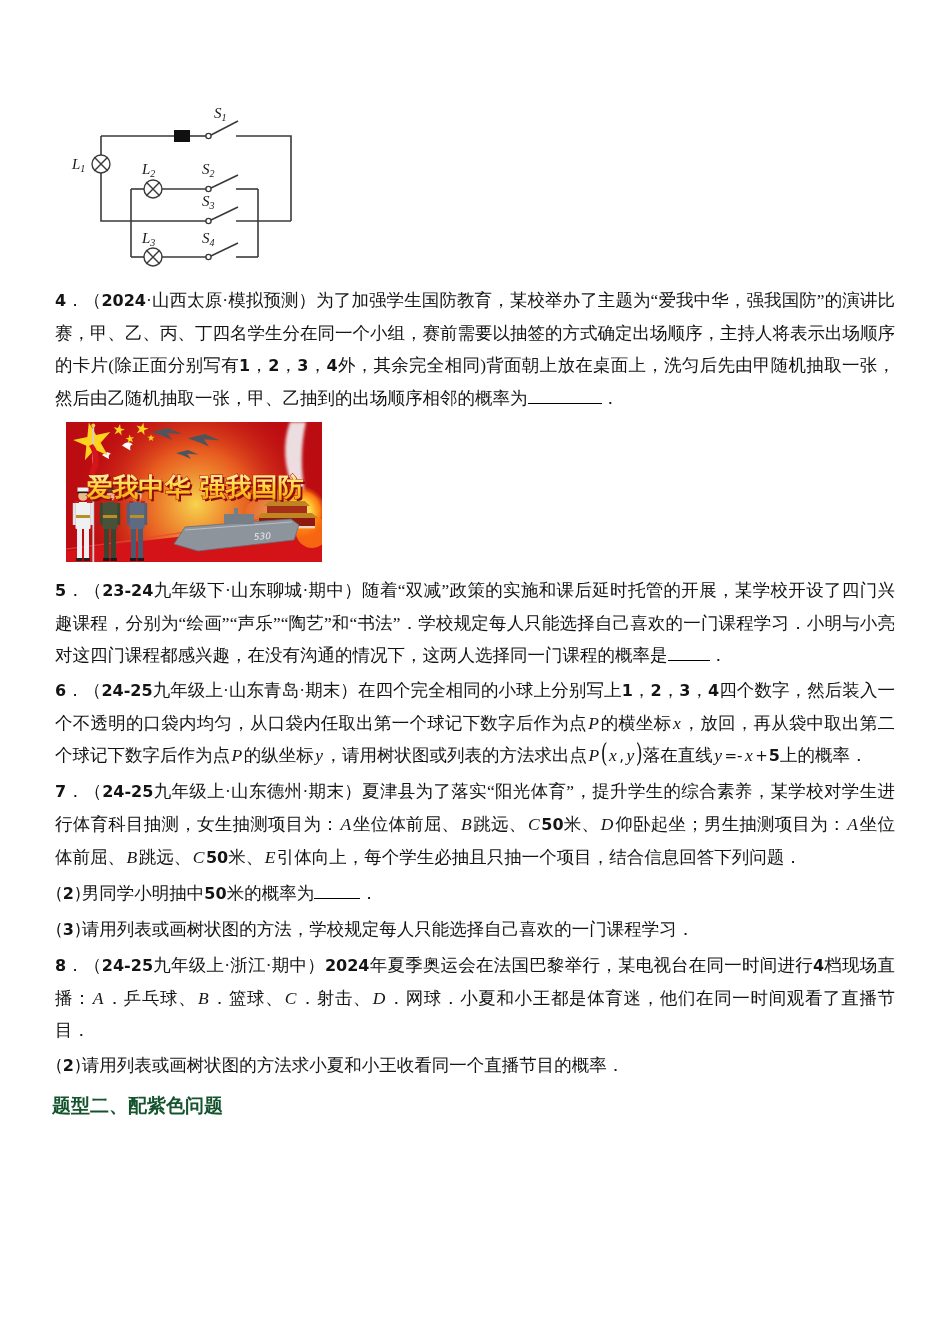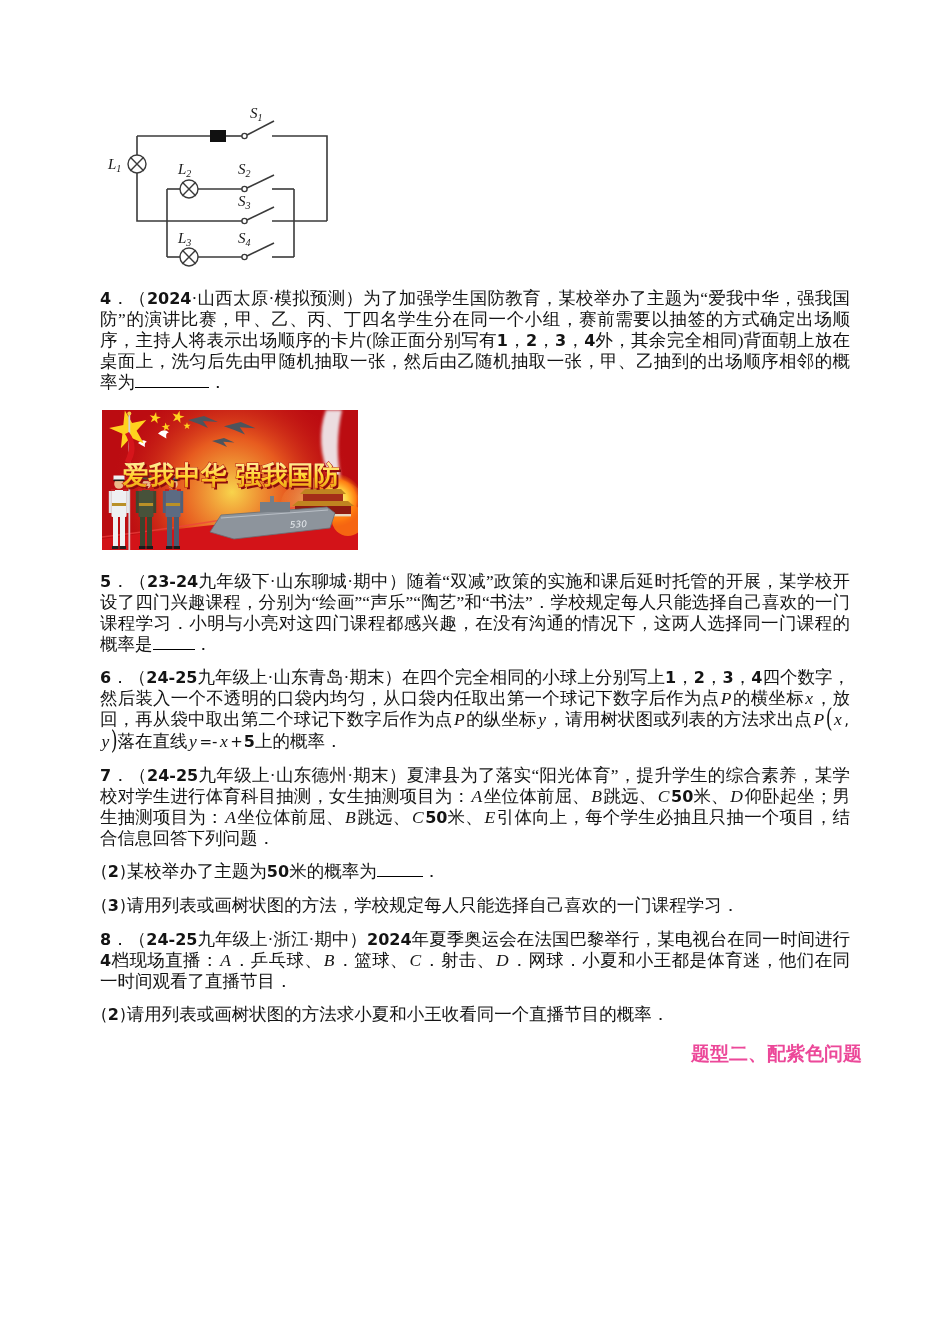--- a/index.html
+++ b/index.html
@@ -1,25 +1,25 @@
 <!DOCTYPE html>
 <html><head>
 <meta charset="utf-8">
 <style>
   html,body{margin:0;padding:0;background:#ffffff;}
   body{width:950px;height:1344px;font-family:"Liberation Serif","DejaVu Serif",serif;color:#141414;overflow:hidden;}
-  .page{padding:0 88px;box-sizing:border-box;}
+  .page{padding:0 52px;box-sizing:border-box;}
   .circuit-svg{display:block;margin:104px 0 8px 14px;}
-  .para{font-size:17.5px;line-height:21px;text-align:justify;margin:12px;word-break:break-all;}
+  .para{font-size:17.5px;line-height:32px;text-align:justify;margin:3px;word-break:break-all;}
   .seg-n{font-family:"DejaVu Sans","Liberation Sans",sans-serif;font-weight:bold;font-size:16px;}
   .seg-i{font-style:italic;font-family:"Liberation Serif",serif;padding:0 1.5px;}
   .seg-m{font-family:"DejaVu Sans",sans-serif;font-size:15px;padding:0 1px;}
   .seg-u{display:inline-block;height:15px;border-bottom:1.5px solid #000;}
   .seg-tp{display:inline-block;transform:scaleY(1.45);transform-origin:center 60%;font-family:"DejaVu Serif",serif;}
-  .section-header{color:#ec4899;font-weight:bold;font-size:19px;font-family:"DejaVu Sans","Liberation Sans",sans-serif;line-height:30px;margin:8px 0 4px 0;text-align:right;}
+  .section-header{color:#14532d;font-weight:bold;font-size:19px;font-family:"DejaVu Sans","Liberation Sans",sans-serif;line-height:30px;margin:8px 0 4px 0;}
   .poster{width:256px;height:140px;margin:5px 0 5px 14px;}
   .clabel{font:italic 15px "Liberation Serif","DejaVu Serif",serif;fill:#161616;}
   .csub{font-size:10px;}
   .wire{stroke:#3a3a3a;stroke-width:1.6;fill:none;}
   .lampx{stroke:#3a3a3a;stroke-width:1.4;stroke-linecap:round;}
   .swc{fill:#ffffff;stroke:#3a3a3a;stroke-width:1.4;}
 </style>
 </head>
 <body>
 
@@ -196,21 +196,21 @@
     <text x="131" y="76" text-anchor="middle" font-size="26" font-weight="bold" font-family="DejaVu Sans, sans-serif" fill="#8a0d0d">爱我中华 强我国防</text>
     <text x="129" y="74" text-anchor="middle" font-size="26" font-weight="bold" font-family="DejaVu Sans, sans-serif" fill="url(#goldtxt)" stroke="#b21010" stroke-width="0.9" paint-order="stroke">爱我中华 强我国防</text>
   </svg>
 
   
   <p class="para"><span class="seg-n">5</span><span>．（</span><span class="seg-n">23-24</span><span>九年级下·山东聊城·期中）随着“双减”政策的实施和课后延时托管的开展，某学校开设了四门兴趣课程，分别为“绘画”“声乐”“陶艺”和“书法”．学校规定每人只能选择自己喜欢的一门课程学习．小明与小亮对这四门课程都感兴趣，在没有沟通的情况下，这两人选择同一门课程的概率是</span><span class="seg-u" style="width: 42px;"></span><span>．</span></p>
   
   <p class="para"><span class="seg-n">6</span><span>．（</span><span class="seg-n">24-25</span><span>九年级上·山东青岛·期末）在四个完全相同的小球上分别写上</span><span class="seg-n">1</span><span>，</span><span class="seg-n">2</span><span>，</span><span class="seg-n">3</span><span>，</span><span class="seg-n">4</span><span>四个数字，然后装入一个不透明的口袋内均匀，从口袋内任取出第一个球记下数字后作为点</span><span class="seg-i">P</span><span>的横坐标</span><span class="seg-i">x</span><span>，放回，再从袋中取出第二个球记下数字后作为点</span><span class="seg-i">P</span><span>的纵坐标</span><span class="seg-i">y</span><span>，请用树状图或列表的方法求出点</span><span class="seg-i">P</span><span class="seg-tp">(</span><span class="seg-i">x</span><span class="seg-m">,</span><span class="seg-i">y</span><span class="seg-tp">)</span><span>落在直线</span><span class="seg-i">y</span><span class="seg-m">=-</span><span class="seg-i">x</span><span class="seg-m">+</span><span class="seg-n">5</span><span>上的概率．</span></p>
   
   <p class="para"><span class="seg-n">7</span><span>．（</span><span class="seg-n">24-25</span><span>九年级上·山东德州·期末）夏津县为了落实“阳光体育”，提升学生的综合素养，某学校对学生进行体育科目抽测，女生抽测项目为：</span><span class="seg-i">A</span><span>坐位体前屈、</span><span class="seg-i">B</span><span>跳远、</span><span class="seg-i">C</span><span class="seg-n">50</span><span>米、</span><span class="seg-i">D</span><span>仰卧起坐；男生抽测项目为：</span><span class="seg-i">A</span><span>坐位体前屈、</span><span class="seg-i">B</span><span>跳远、</span><span class="seg-i">C</span><span class="seg-n">50</span><span>米、</span><span class="seg-i">E</span><span>引体向上，每个学生必抽且只抽一个项目，结合信息回答下列问题．</span></p>
-  <p class="para"><span class="seg-m">(</span><span class="seg-n">2</span><span class="seg-m">)</span><span>某校举办了主题为</span><span class="seg-n">50</span><span>米的概率为</span><span class="seg-u" style="width: 46px;"></span><span>．</span></p>
+  <p class="para"><span class="seg-m">(</span><span class="seg-n">2</span><span class="seg-m">)</span><span>男同学小明抽中</span><span class="seg-n">50</span><span>米的概率为</span><span class="seg-u" style="width: 46px;"></span><span>．</span></p>
   <p class="para"><span class="seg-m">(</span><span class="seg-n">3</span><span class="seg-m">)</span><span>请用列表或画树状图的方法，学校规定每人只能选择自己喜欢的一门课程学习．</span></p>
   
   <p class="para"><span class="seg-n">8</span><span>．（</span><span class="seg-n">24-25</span><span>九年级上·浙江·期中）</span><span class="seg-n">2024</span><span>年夏季奥运会在法国巴黎举行，某电视台在同一时间进行</span><span class="seg-n">4</span><span>档现场直播：</span><span class="seg-i">A</span><span>．乒乓球、</span><span class="seg-i">B</span><span>．篮球、</span><span class="seg-i">C</span><span>．射击、</span><span class="seg-i">D</span><span>．网球．小夏和小王都是体育迷，他们在同一时间观看了直播节目．</span></p>
   <p class="para"><span class="seg-m">(</span><span class="seg-n">2</span><span class="seg-m">)</span><span>请用列表或画树状图的方法求小夏和小王收看同一个直播节目的概率．</span></p>
   
   <h3 class="section-header">题型二、配紫色问题</h3>
   
 
 </div>
 

